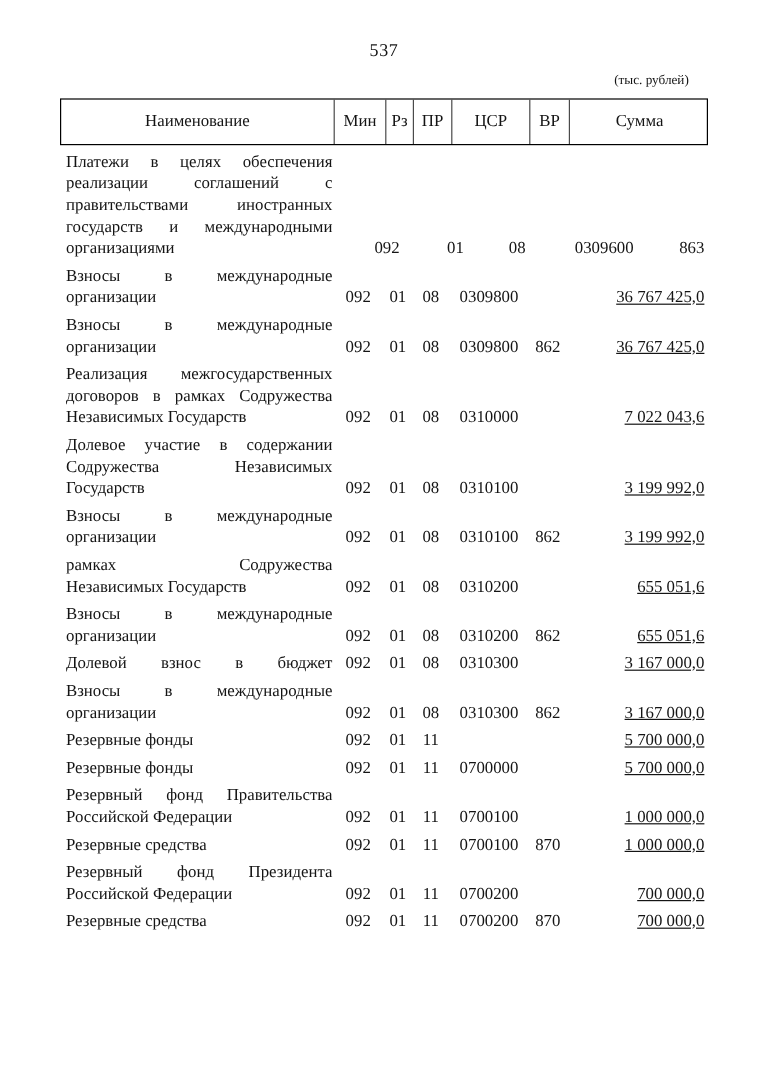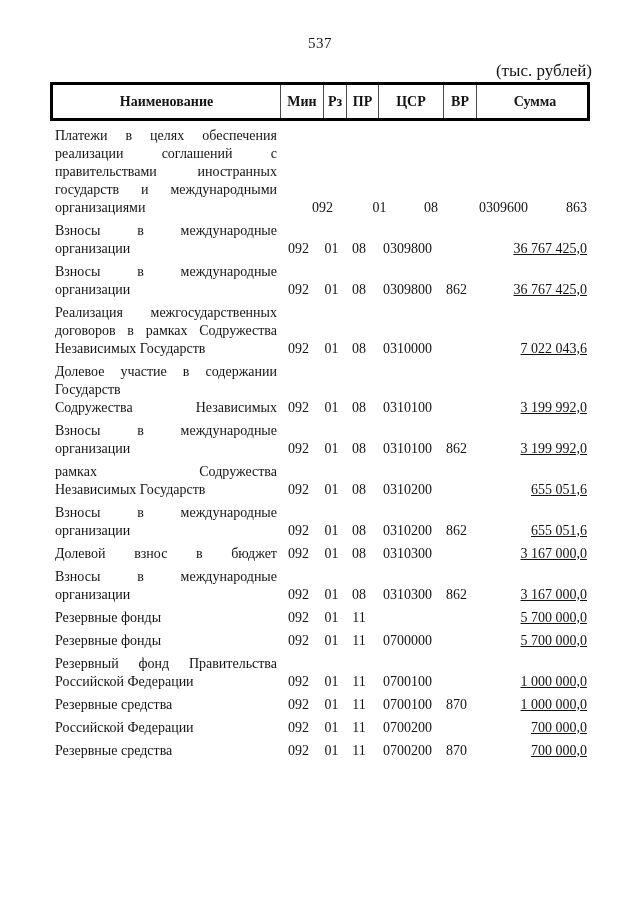--- a/index.html
+++ b/index.html
@@ -23,39 +23,38 @@
     top: 35px;
     left: 0;
     width: 640px;
     text-align: center;
     font-size: 15px;
     letter-spacing: 0.5px;
   }
   .units-note {
     position: absolute;
     top: 61px;
-    right: 38px;
-    font-size: 17px;
+    right: 56px;
+    font-size: 11px;
   }
   .table {
     position: absolute;
     top: 82px;
     left: 50px;
     width: 540px;
   }
   .grid {
     display: grid;
     grid-template-columns: 227px 43px 23px 32px 65px 33px 117px;
   }
   .thead {
-    border: 3px solid #000000;
+    border: 1px solid #000000;
     box-sizing: border-box;
     height: 39px;
     align-items: center;
-    font-weight: bold;
   }
   .th {
     text-align: center;
     font-size: 14px;
     line-height: 16px;
     height: 100%;
     display: flex;
     align-items: center;
     justify-content: center;
     box-sizing: border-box;
@@ -151,22 +150,22 @@
           <div class="cell c-code">092</div>
           <div class="cell c-code">01</div>
           <div class="cell c-code">08</div>
           <div class="cell c-code">0310000</div>
           <div class="cell c-code"></div>
           <div class="cell c-sum">7 022 043,6</div>
         </div>
         <div class="grid row">
           <div class="cell c-name">
             <div class="nline just">Долевое участие в содержании</div>
+            <div class="nline just">Содружества Независимых</div>
             <div class="nline">Государств</div>
-            <div class="nline just">Содружества Независимых</div>
           </div>
           <div class="cell c-code">092</div>
           <div class="cell c-code">01</div>
           <div class="cell c-code">08</div>
           <div class="cell c-code">0310100</div>
           <div class="cell c-code"></div>
           <div class="cell c-sum">3 199 992,0</div>
         </div>
         <div class="grid row">
           <div class="cell c-name">
@@ -267,20 +266,21 @@
           </div>
           <div class="cell c-code">092</div>
           <div class="cell c-code">01</div>
           <div class="cell c-code">11</div>
           <div class="cell c-code">0700100</div>
           <div class="cell c-code">870</div>
           <div class="cell c-sum">1 000 000,0</div>
         </div>
         <div class="grid row">
           <div class="cell c-name">
+            <div class="nline just">Резервный фонд Президента</div>
             <div class="nline">Российской Федерации</div>
           </div>
           <div class="cell c-code">092</div>
           <div class="cell c-code">01</div>
           <div class="cell c-code">11</div>
           <div class="cell c-code">0700200</div>
           <div class="cell c-code"></div>
           <div class="cell c-sum">700 000,0</div>
         </div>
         <div class="grid row">

